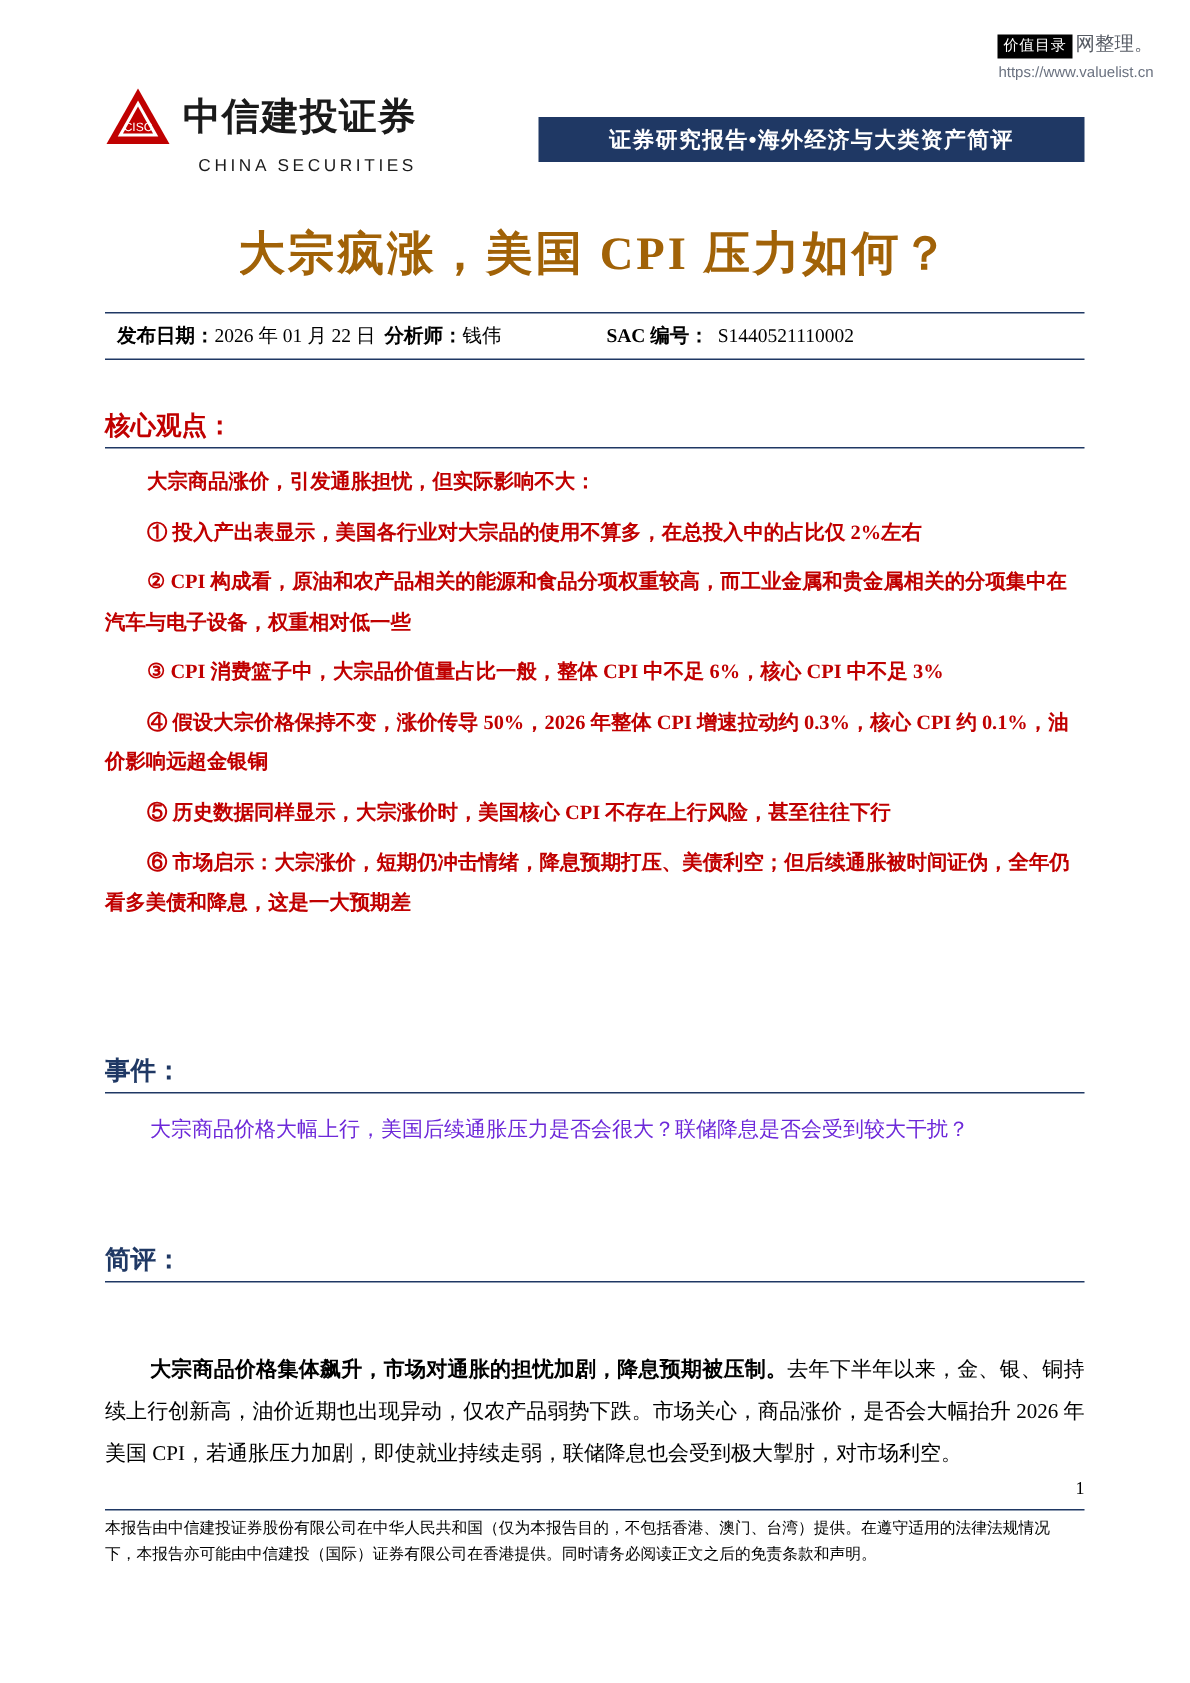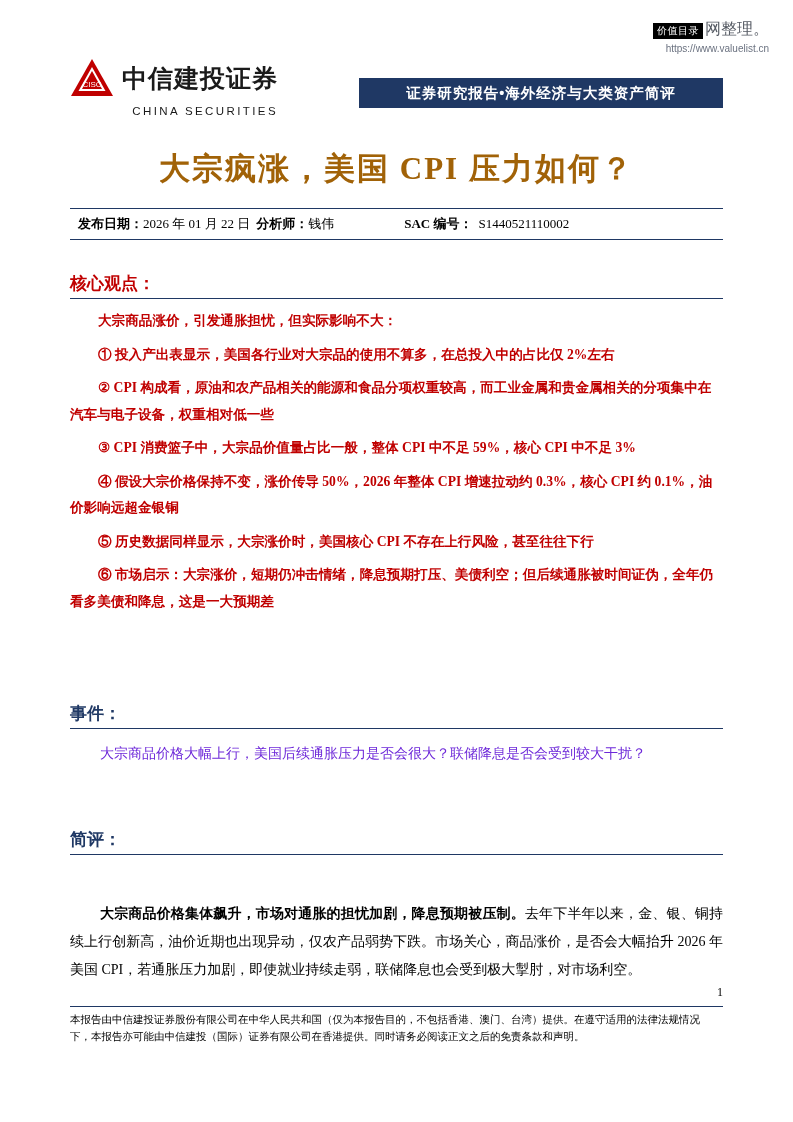--- a/index.html
+++ b/index.html
@@ -33,21 +33,21 @@
   }
   .watermark .wm-badge {
     display: inline-block;
     background: #000000;
     color: #ffffff;
     font-size: 10px;
     padding: 1px 4px;
     letter-spacing: 0.5px;
   }
   .watermark .wm-tail {
-    font-size: 16px;
+    font-size: 13px;
     color: #555a63;
     margin-left: 2px;
   }
   .watermark .wm-url {
     font-size: 10px;
     color: #6b7280;
     margin-top: 2px;
   }
 
   
@@ -272,21 +272,21 @@
 
   <div class="sec-head sec-core">
     <div>核心观点：</div>
     <div class="rule"></div>
   </div>
 
   <div class="core-body">
     <p>大宗商品涨价，引发通胀担忧，但实际影响不大：</p>
     <p>① 投入产出表显示，美国各行业对大宗品的使用不算多，在总投入中的占比仅 2%左右</p>
     <p>② CPI 构成看，原油和农产品相关的能源和食品分项权重较高，而工业金属和贵金属相关的分项集中在汽车与电子设备，权重相对低一些</p>
-    <p>③ CPI 消费篮子中，大宗品价值量占比一般，整体 CPI 中不足 59%，核心 CPI 中不足 3%</p>
+    <p>③ CPI 消费篮子中，大宗品价值量占比一般，整体 CPI 中不足 6%，核心 CPI 中不足 3%</p>
     <p>④ 假设大宗价格保持不变，涨价传导 50%，2026 年整体 CPI 增速拉动约 0.3%，核心 CPI 约 0.1%，油价影响远超金银铜</p>
     <p>⑤ 历史数据同样显示，大宗涨价时，美国核心 CPI 不存在上行风险，甚至往往下行</p>
     <p>⑥ 市场启示：大宗涨价，短期仍冲击情绪，降息预期打压、美债利空；但后续通胀被时间证伪，全年仍看多美债和降息，这是一大预期差</p>
   </div>
 
   <div class="sec-head sec-event">
     <div>事件：</div>
     <div class="rule"></div>
   </div>
   <div class="event-body">

